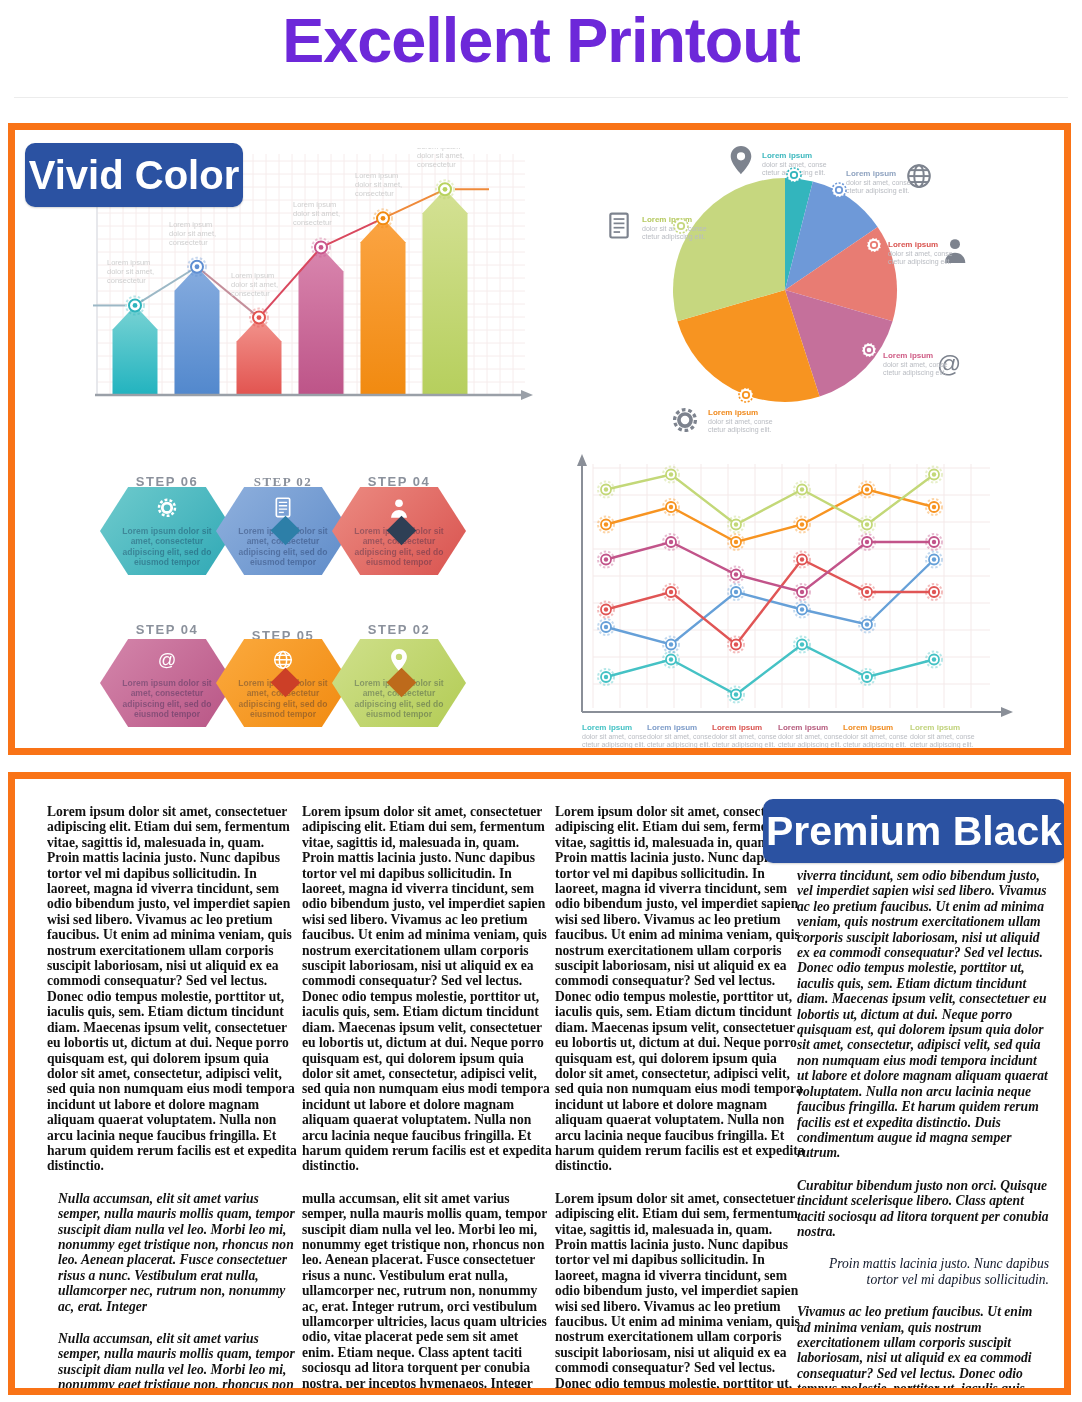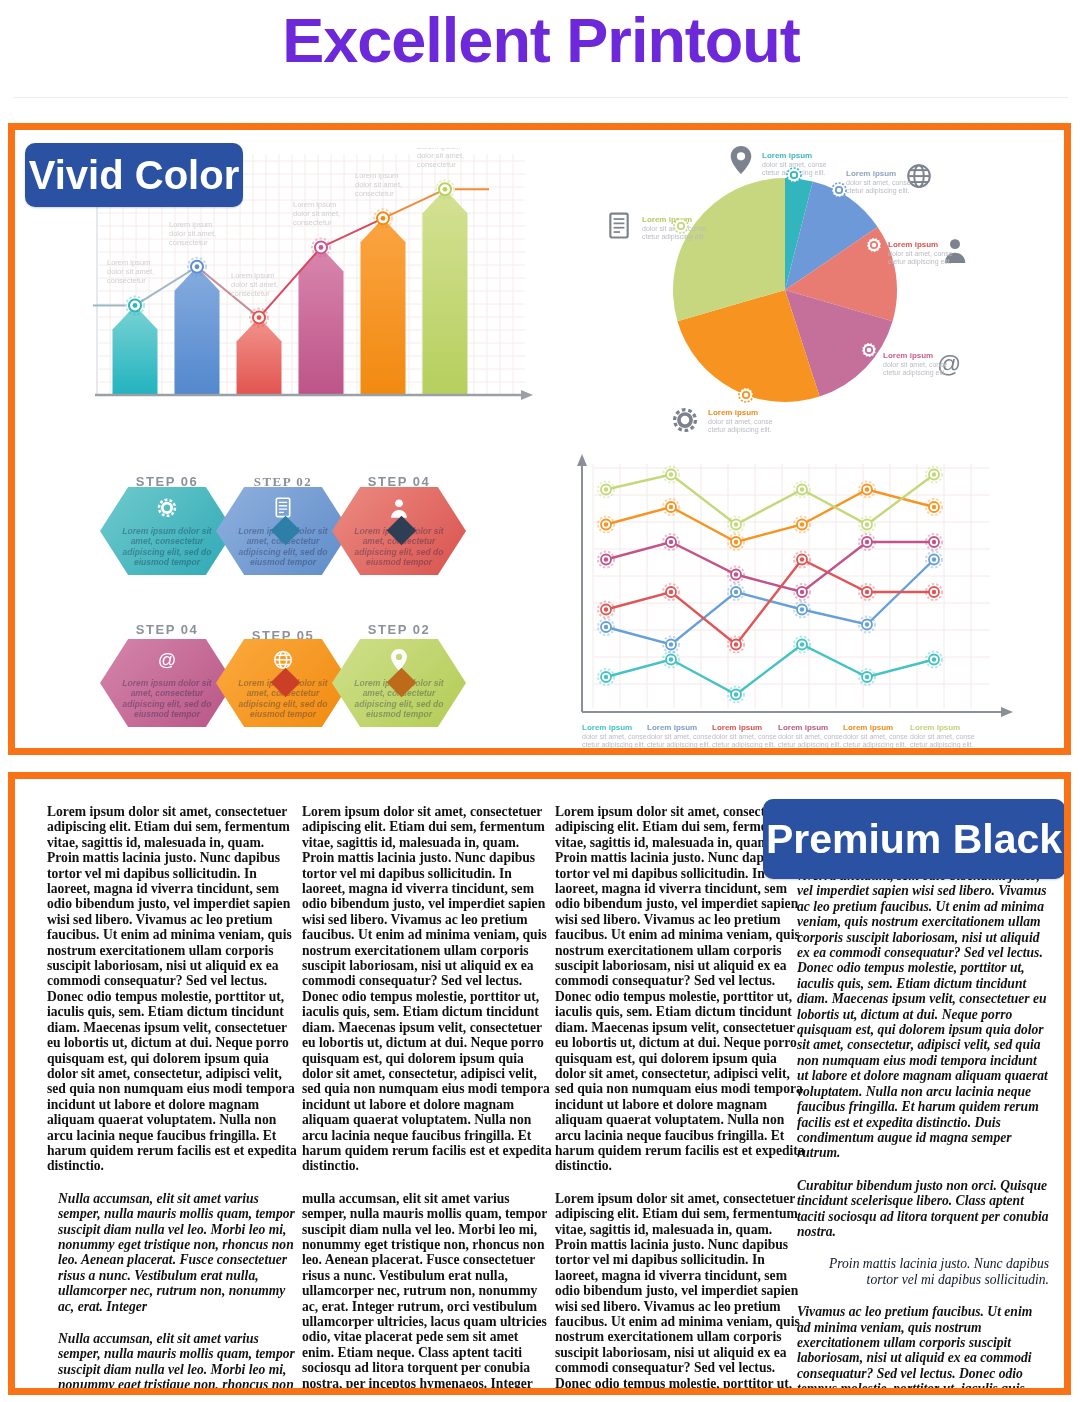--- a/index.html
+++ b/index.html
@@ -8,30 +8,30 @@
   .header{position:absolute;left:0;top:0;width:1082px;height:123px;}
   .page-title{margin:0;text-align:center;font-size:63px;font-weight:bold;letter-spacing:-1px;color:#6d28d9;padding-top:4px;}
   .header-rule{position:absolute;top:97px;left:14px;right:14px;border-top:1px solid #ececec;}
 
   .panel{position:absolute;left:8px;width:1063px;background:#fff;border:7px solid #f97316;box-sizing:border-box;overflow:hidden;}
   .panel.vivid{top:123px;height:632px;}
   .panel.premium{top:772px;height:623px;}
 
   .badge{position:absolute;background:#2b52a2;border-radius:10px;color:#fff;display:flex;align-items:center;justify-content:center;font-weight:600;z-index:20;box-shadow:0 1px 2px rgba(0,0,0,.18);}
   .badge.vivid-badge{left:10px;top:13px;width:218px;height:64px;font-size:40px;}
-  .badge.premium-badge{left:748px;top:20px;width:302px;height:80px;font-size:41px;}
+  .badge.premium-badge{left:748px;top:20px;width:302px;height:64px;font-size:41px;}
 
   .bar-chart{position:absolute;left:70px;top:18px;}
   .pie-chart{position:absolute;left:555px;top:8px;}
   .line-chart{position:absolute;left:550px;top:320px;}
 
   .steps{position:absolute;left:60px;top:330px;width:470px;height:295px;}
   .step-label{position:absolute;width:134px;text-align:center;font-size:13px;font-weight:bold;letter-spacing:1.5px;color:#8b919c;}
   .step-hex{position:absolute;width:134px;height:88px;clip-path:polygon(21% 0,79% 0,100% 50%,79% 100%,21% 100%,0 50%);display:flex;flex-direction:column;align-items:center;padding-top:10px;box-sizing:border-box;}
-  .step-hex .hex-body{font-size:8.5px;line-height:10.5px;text-align:center;color:rgba(10,20,60,0.33);width:92px;margin-top:3px;font-weight:bold;font-style:italic;}
+  .step-hex .hex-body{font-size:8.5px;line-height:10.5px;text-align:center;color:rgba(10,20,60,0.33);width:92px;margin-top:3px;font-weight:bold;}
   .diamond{position:absolute;width:21px;height:21px;transform:rotate(45deg);z-index:5;}
 
   .col{position:absolute;top:25px;width:250px;font-family:"Liberation Serif",serif;font-weight:bold;font-size:13.6px;line-height:15.4px;color:#121212;}
   .col p{margin:0 0 17px 0;}
   .col p.indent{margin-left:11px;font-style:italic;}
   .col.italic-col{font-style:italic;width:252px;}
   .col p.italic-right{text-align:right;font-weight:normal;color:#0f172a;}
 
   svg text{font-family:"Liberation Sans",sans-serif;}
 </style>

